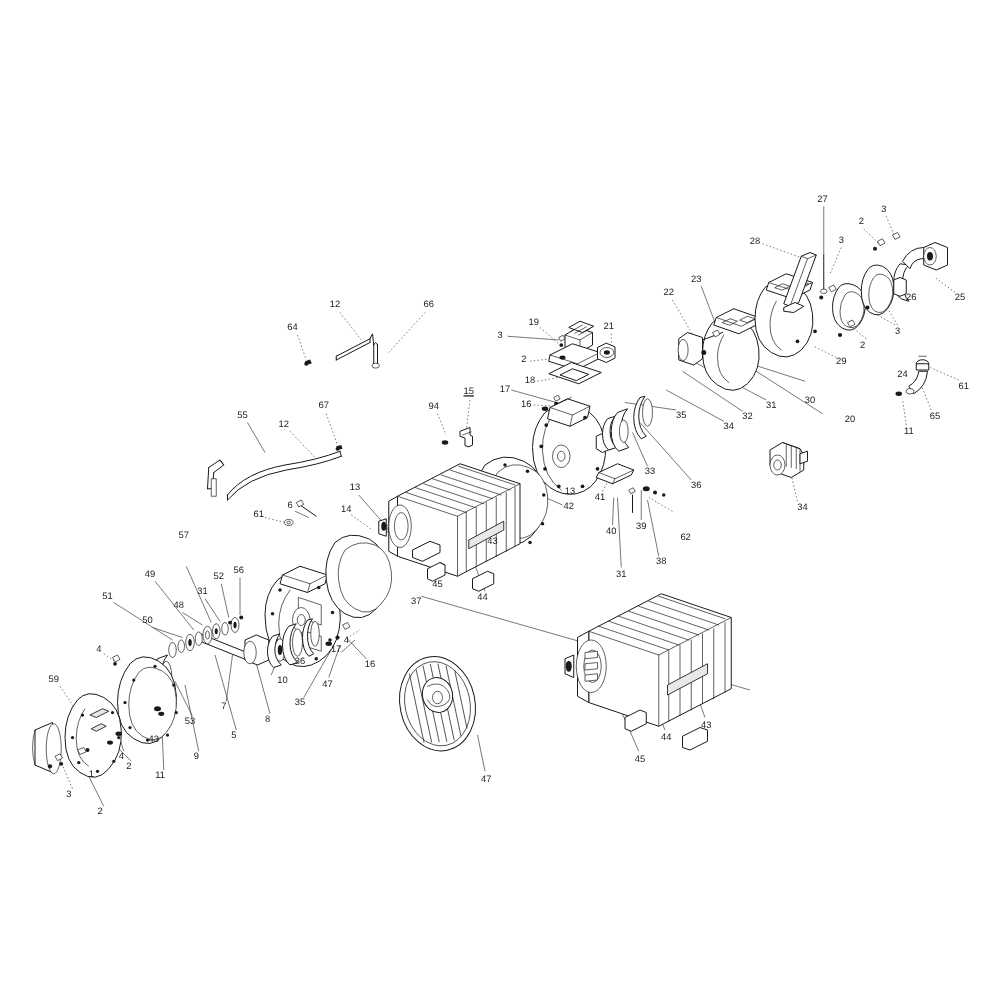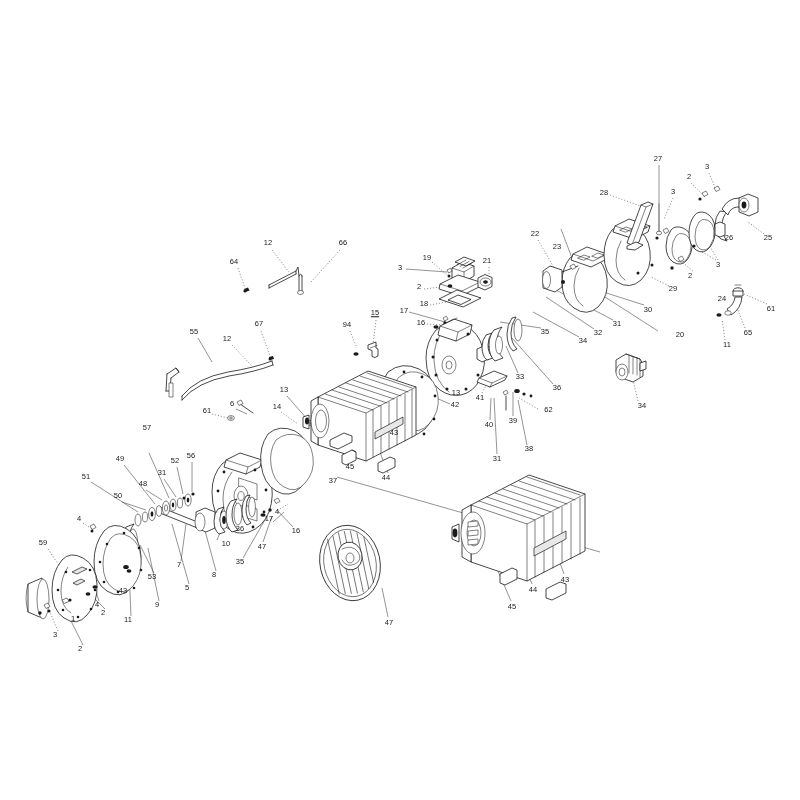--- a/index.html
+++ b/index.html
@@ -546,42 +546,42 @@
       <div class="callout" style="left: 421px; top: 323px;">16</div>
       <div class="callout" style="left: 456px; top: 393px;">13</div>
       <div class="callout" style="left: 455px; top: 405px;">42</div>
       <div class="callout" style="left: 480px; top: 398px;">41</div>
       <div class="callout" style="left: 520px; top: 377px;">33</div>
       <div class="callout" style="left: 557px; top: 388px;">36</div>
       <div class="callout" style="left: 545px; top: 332px;">35</div>
       <div class="callout" style="left: 583px; top: 341px;">34</div>
       <div class="callout" style="left: 598px; top: 333px;">32</div>
       <div class="callout" style="left: 617px; top: 324px;">31</div>
-      <div class="callout" style="left: 648px; top: 310px;">30</div>
+      <div class="callout" style="left: 648px; top: 320px;">30</div>
       <div class="callout" style="left: 680px; top: 335px;">20</div>
       <div class="callout" style="left: 673px; top: 289px;">29</div>
       <div class="callout" style="left: 535px; top: 234px;">22</div>
-      <div class="callout" style="left: 557px; top: 223px; margin-top: 24px;">23</div>
+      <div class="callout" style="left: 557px; top: 223px;">23</div>
       <div class="callout" style="left: 604px; top: 193px;">28</div>
       <div class="callout" style="left: 658px; top: 159px;">27</div>
       <div class="callout" style="left: 673px; top: 192px;">3</div>
       <div class="callout" style="left: 689px; top: 177px;">2</div>
       <div class="callout" style="left: 707px; top: 167px;">3</div>
       <div class="callout" style="left: 690px; top: 276px;">2</div>
       <div class="callout" style="left: 718px; top: 265px;">3</div>
       <div class="callout" style="left: 729px; top: 238px;">26</div>
       <div class="callout" style="left: 722px; top: 265px; margin-top: 34px;">24</div>
       <div class="callout" style="left: 768px; top: 238px;">25</div>
       <div class="callout" style="left: 771px; top: 309px;">61</div>
       <div class="callout" style="left: 748px; top: 333px;">65</div>
       <div class="callout" style="left: 727px; top: 345px;">11</div>
       <div class="callout" style="left: 642px; top: 406px;">34</div>
       <div class="callout" style="left: 489px; top: 425px;">40</div>
       <div class="callout" style="left: 513px; top: 421px; text-align: right;">39</div>
-      <div class="callout" style="left: 543px; top: 410px; padding-left: 11px;">62</div>
+      <div class="callout" style="left: 543px; top: 430px; padding-left: 11px;">62</div>
       <div class="callout" style="left: 529px; top: 449px;">38</div>
       <div class="callout" style="left: 497px; top: 459px;">31</div>
       <div class="callout" style="left: 394px; top: 433px;">43</div>
       <div class="callout" style="left: 386px; top: 478px;">44</div>
       <div class="callout" style="left: 350px; top: 467px;">45</div>
       <div class="callout" style="left: 333px; top: 481px;">37</div>
       <div class="callout" style="left: 277px; top: 512px;">4</div>
       <div class="callout" style="left: 269px; top: 519px;">17</div>
       <div class="callout" style="left: 296px; top: 531px;">16</div>
       <div class="callout" style="left: 262px; top: 547px;">47</div>

